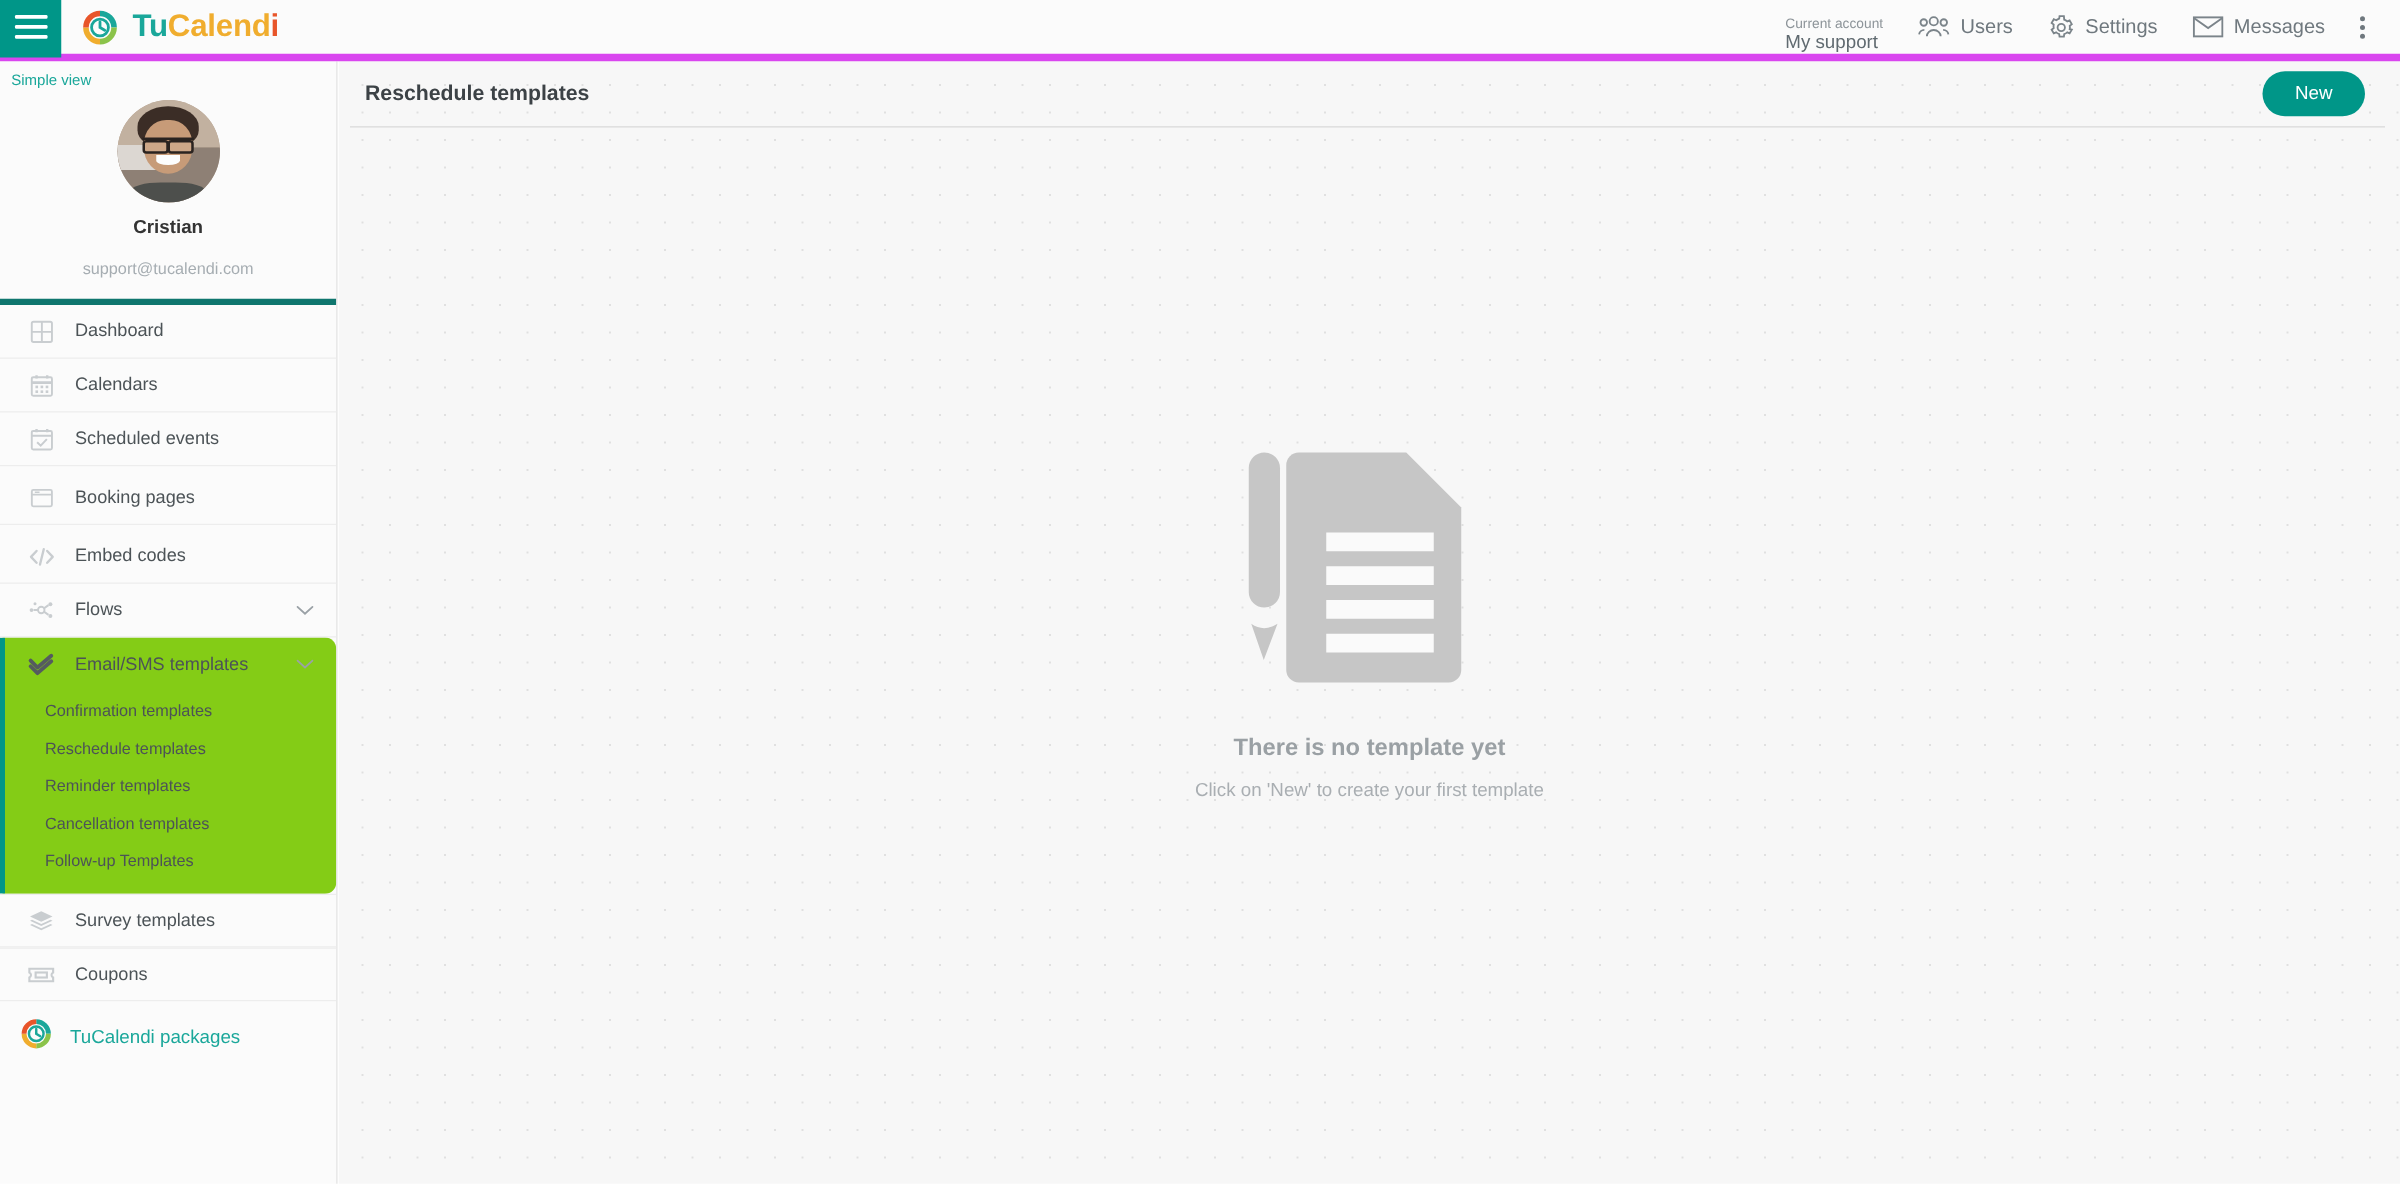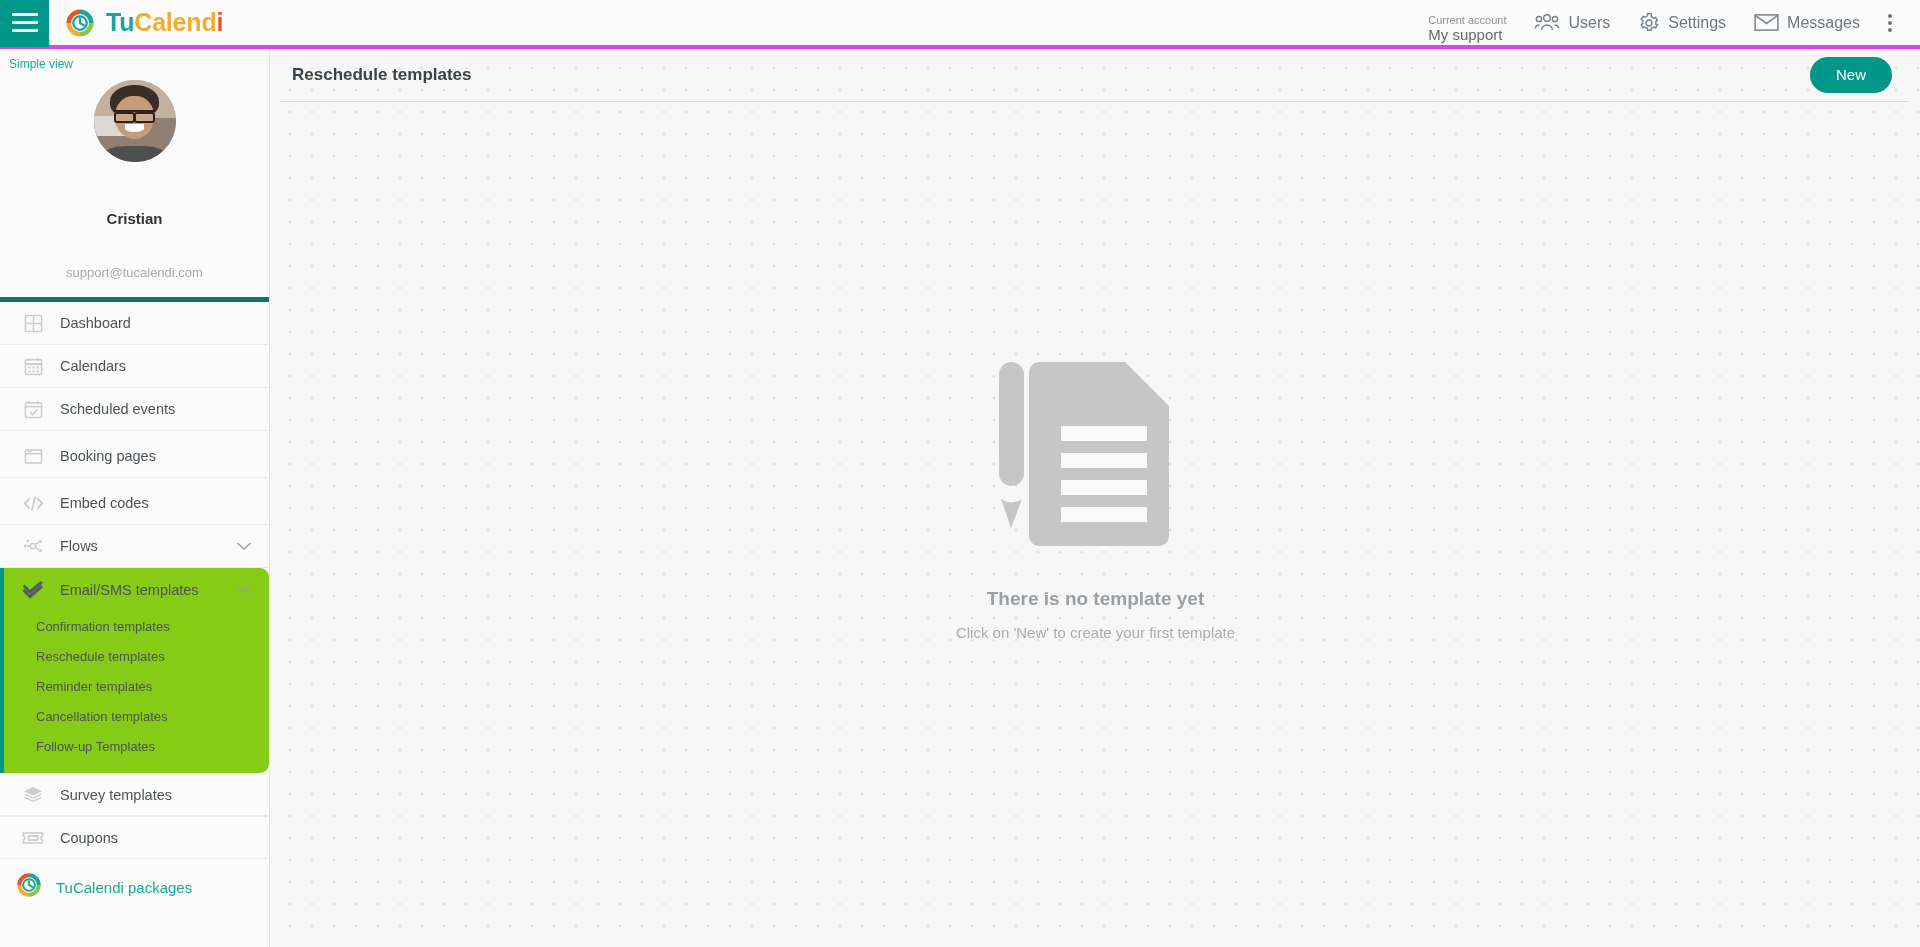--- a/index.html
+++ b/index.html
@@ -12,21 +12,21 @@
     -webkit-font-smoothing: antialiased;
   }
 
   
   .topbar {
     position: absolute;
     top: 0; left: 0;
     width: 1920px;
     height: 49px;
     background: #fbfbfb;
-    border-bottom: 4px solid #d946ef;
+    border-bottom: 6px solid #d946ef;
     display: flex;
     align-items: center;
     z-index: 30;
   }
   .hamburger {
     width: 49px;
     height: 49px;
     background: #009688;
     display: flex;
     flex-direction: column;
@@ -121,21 +121,20 @@
     font-size: 12px;
     color: #1aa79a;
     padding: 8px 0 3px 9px;
     cursor: pointer;
   }
   .profile {
     display: flex;
     flex-direction: column;
     align-items: center;
     padding: 6px 0 17px 0;
-    gap: 37px;
   }
   .avatar {
     width: 82px; height: 82px;
     border-radius: 50%;
     overflow: hidden;
     position: relative;
     background: #b49f8e;
   }
   .avatar .bg-top { position:absolute; left:0; top:0; width:100%; height:46%; background:#c2b1a0; }
   .avatar .bg-bot { position:absolute; left:0; bottom:0; width:100%; height:54%; background:#8e8075; }
@@ -168,21 +167,21 @@
   }
   .profile-name {
     font-size: 15px;
     font-weight: bold;
     color: #333333;
     margin-top: 11px;
   }
   .profile-email {
     font-size: 13px;
     color: #a6adb2;
-    margin-top: 1px;
+    margin-top: 17px;
   }
 
   .nav { border-top: 5px solid #0f766e; }
   .nav-item {
     display: flex;
     align-items: center;
     height: 43px;
     padding-left: 18px;
     border-bottom: 1px solid #ededed;
     cursor: pointer;

